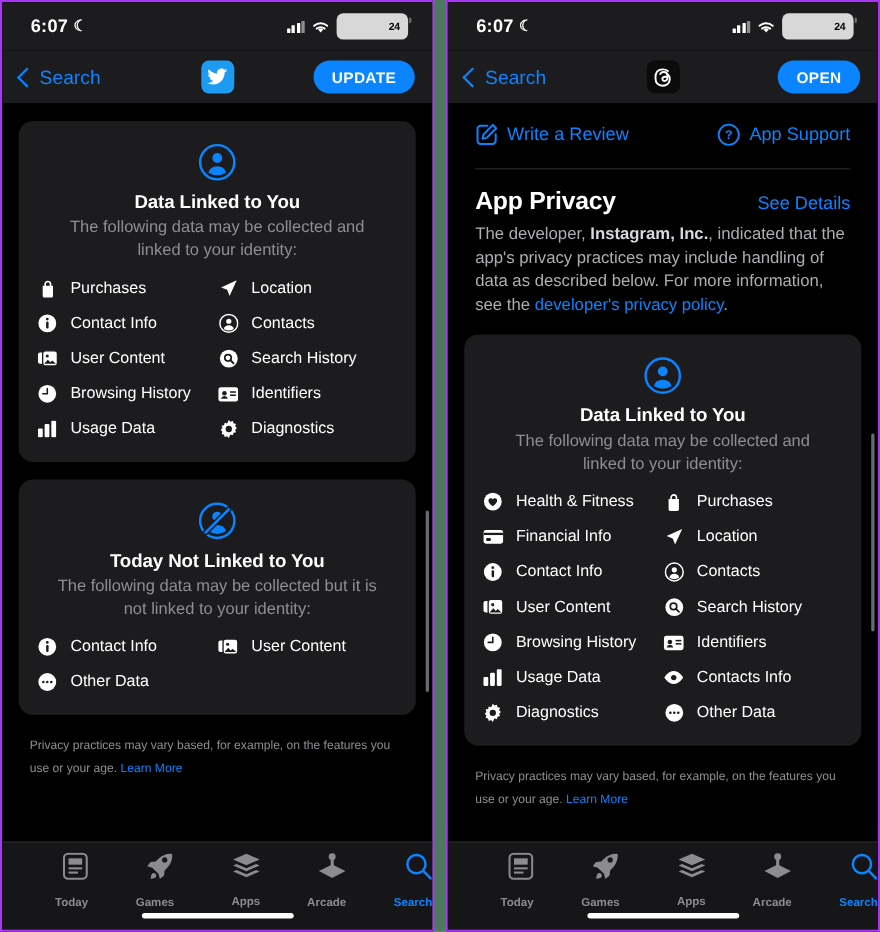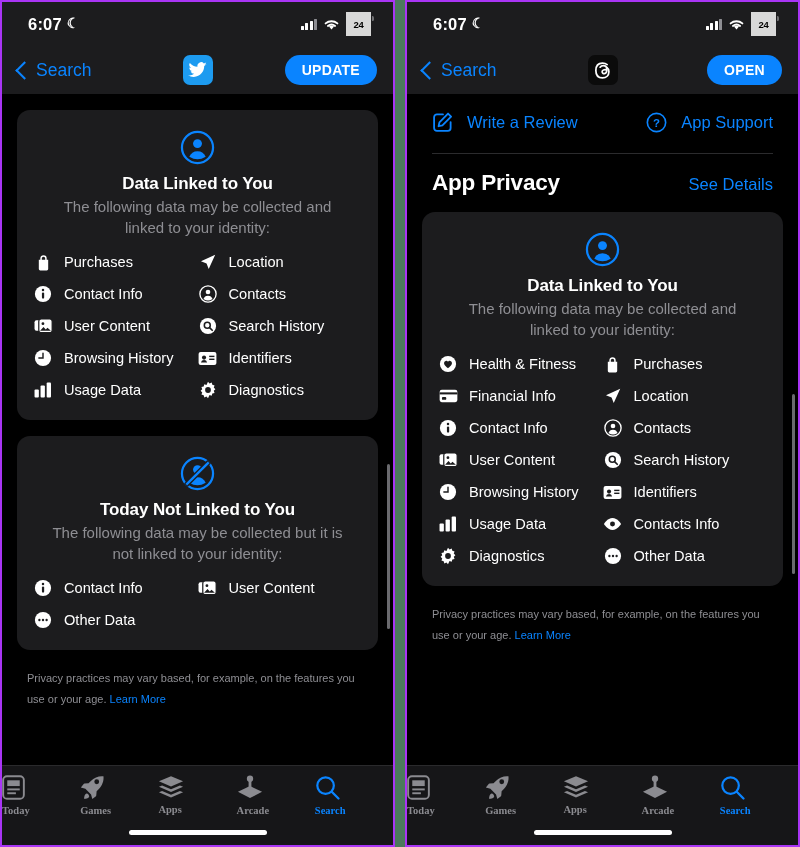--- a/index.html
+++ b/index.html
@@ -70,27 +70,28 @@
   }
   .bars { display: flex; align-items: flex-end; gap: 1.5px; height: 11px; }
   .bars i { display: block; width: 3px; background: #fff; border-radius: .5px; }
   .bars i:nth-child(1) { height: 4px; }
   .bars i:nth-child(2) { height: 6.5px; }
   .bars i:nth-child(3) { height: 9px; }
   .bars i:nth-child(4) { height: 11px; background: #8e8e93; }
   .battery {
     position: relative;
     width: 25px; height: 24px;
-    border-radius: 0;
+    border-radius: 6px;
     background: #d8d8d8;
     color: #000;
     font-size: 9.5px;
     font-weight: bold;
     display: flex; align-items: center; justify-content: center;
     letter-spacing: -.2px;
+    padding-left: 40px;
   }
   .battery::after {
     content: "";
     position: absolute;
     right: -3px; top: 4px;
     width: 2px; height: 5px;
     background: #6f6f72;
     border-radius: 0 1.5px 1.5px 0;
   }
 
@@ -155,21 +156,21 @@
 
   
   .action-row {
     display: flex;
     align-items: center;
     padding: 18px 10px 20px 10px;
   }
   .action-item {
     display: flex;
     align-items: center;
-    gap: 14px;
+    gap: 8px;
     color: #0a84ff;
     font-size: 16.5px;
     cursor: pointer;
   }
   .action-item.second { margin-left: auto; }
   .hr {
     height: 1px;
     background: #2b2b2d;
     margin: 0 10px;
   }
@@ -266,24 +267,23 @@
     border-top: 1px solid #2a2a2c;
     display: flex;
     align-items: flex-start;
     padding-top: 9px;
     box-sizing: border-box;
   }
   .tab {
     flex: 1;
     display: flex;
     flex-direction: column;
-    align-items: flex-start;
-    gap: 5px;
+    align-items: flex-end;
+    gap: 15px;
     cursor: pointer;
-    font-family: Liberation Serif, serif;
   }
   .tab-label {
     font-size: 10.5px;
     color: #8b8b90;
     font-weight: bold;
   }
   .tab.active .tab-label { color: #0a84ff; }
   .home-indicator {
     position: absolute;
     bottom: 10px;
@@ -619,20 +619,23 @@
         </div>
       </div>
 
       <div class="hr"></div>
 
       <div class="privacy-head">
         <span class="privacy-title">App Privacy</span>
         <span class="see-details">See Details</span>
       </div>
 
+      <div class="privacy-desc">
+        <span>The developer, </span><b>Instagram, Inc.</b><span>, indicated that the app's privacy practices may include handling of data as described below. For more information, see the </span><a>developer's privacy policy</a><span>.</span>
+      </div>
 
       <div class="card">
         <div class="card-icon">
           <svg width="35" height="35" viewBox="0 0 36 36">
             <circle cx="18" cy="18" r="16" fill="none" stroke="#0a84ff" stroke-width="2.3"></circle>
             <circle cx="18" cy="14" r="4.6" fill="#0a84ff"></circle>
             <path d="M9.6 27.6a9 9 0 0 1 16.8 0 16 16 0 0 1-16.8 0z" fill="#0a84ff"></path>
           </svg>
         </div>
         <div class="card-title">Data Linked to You</div>

